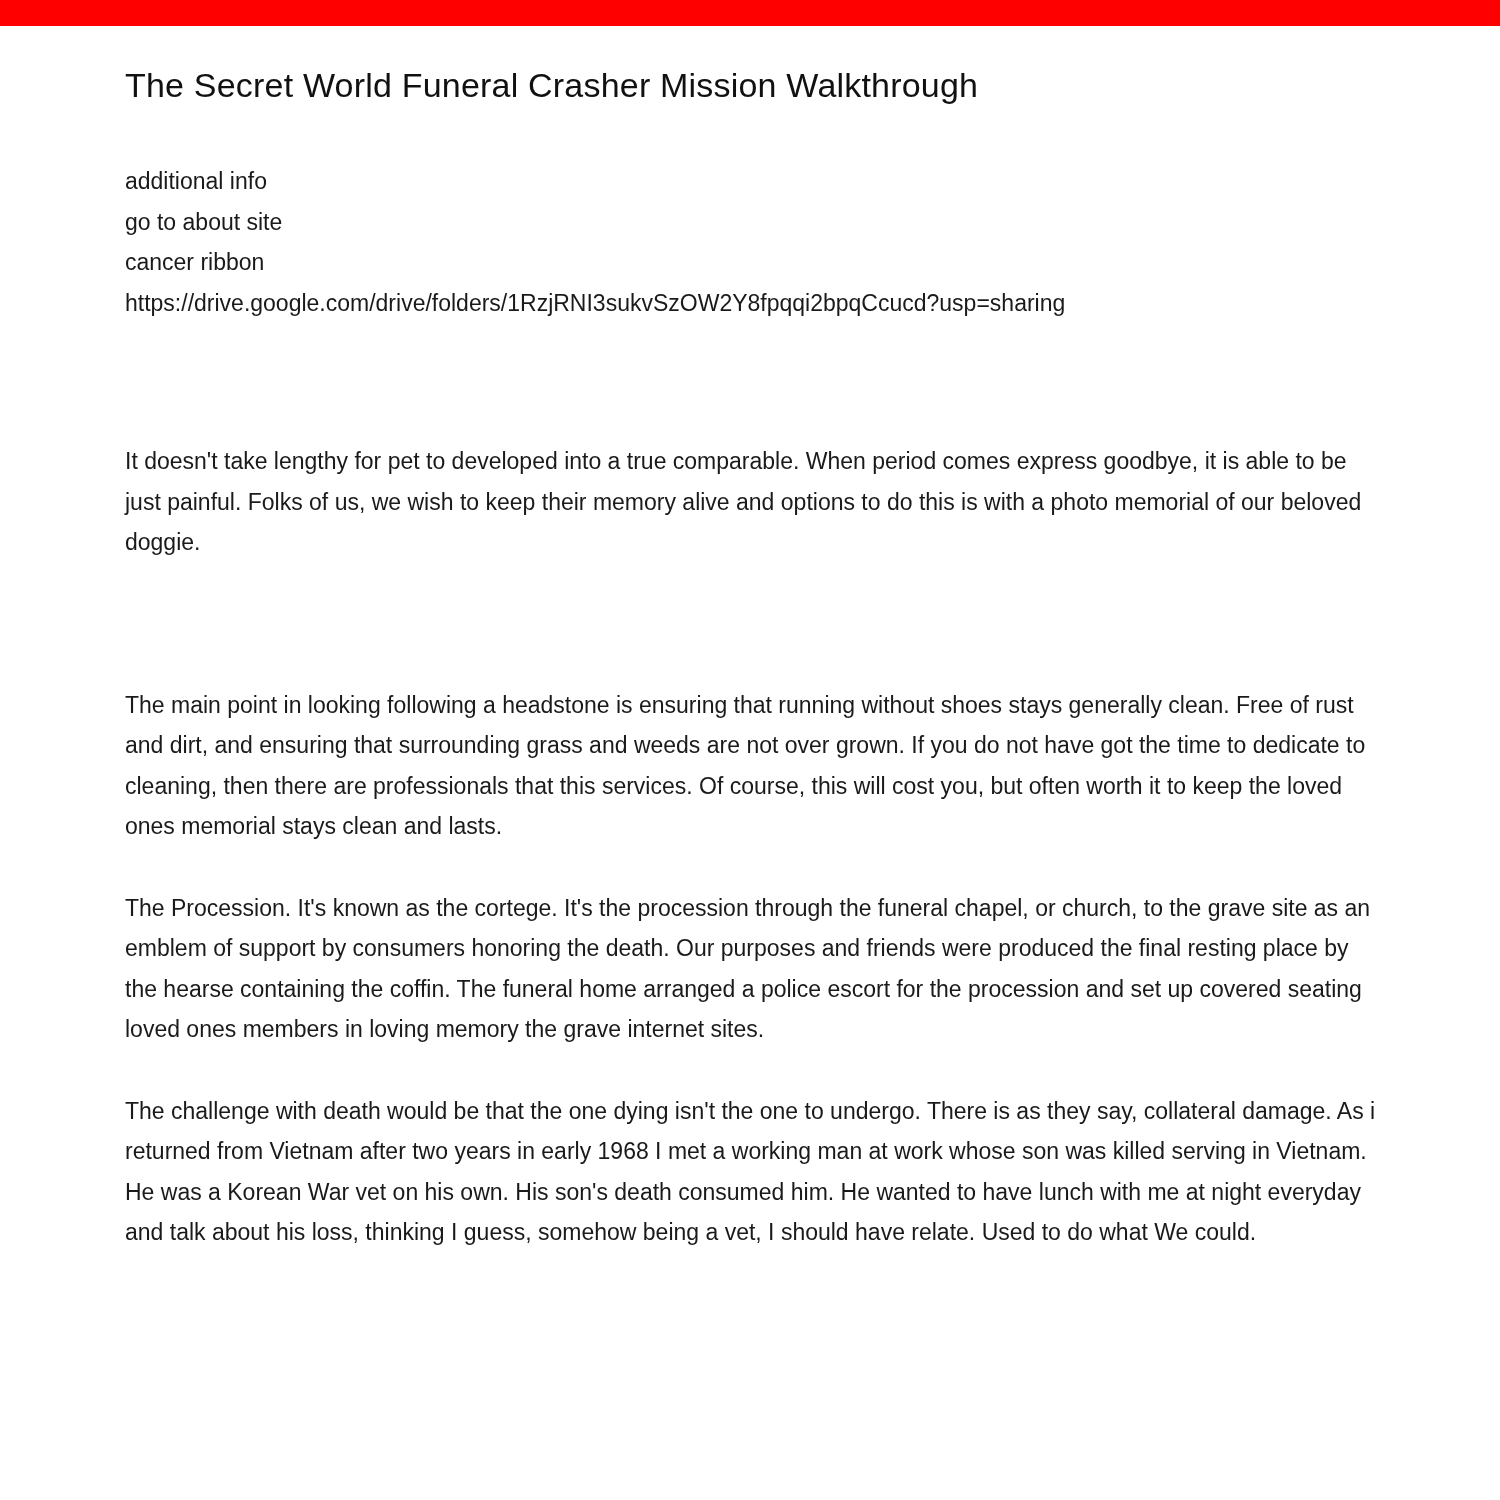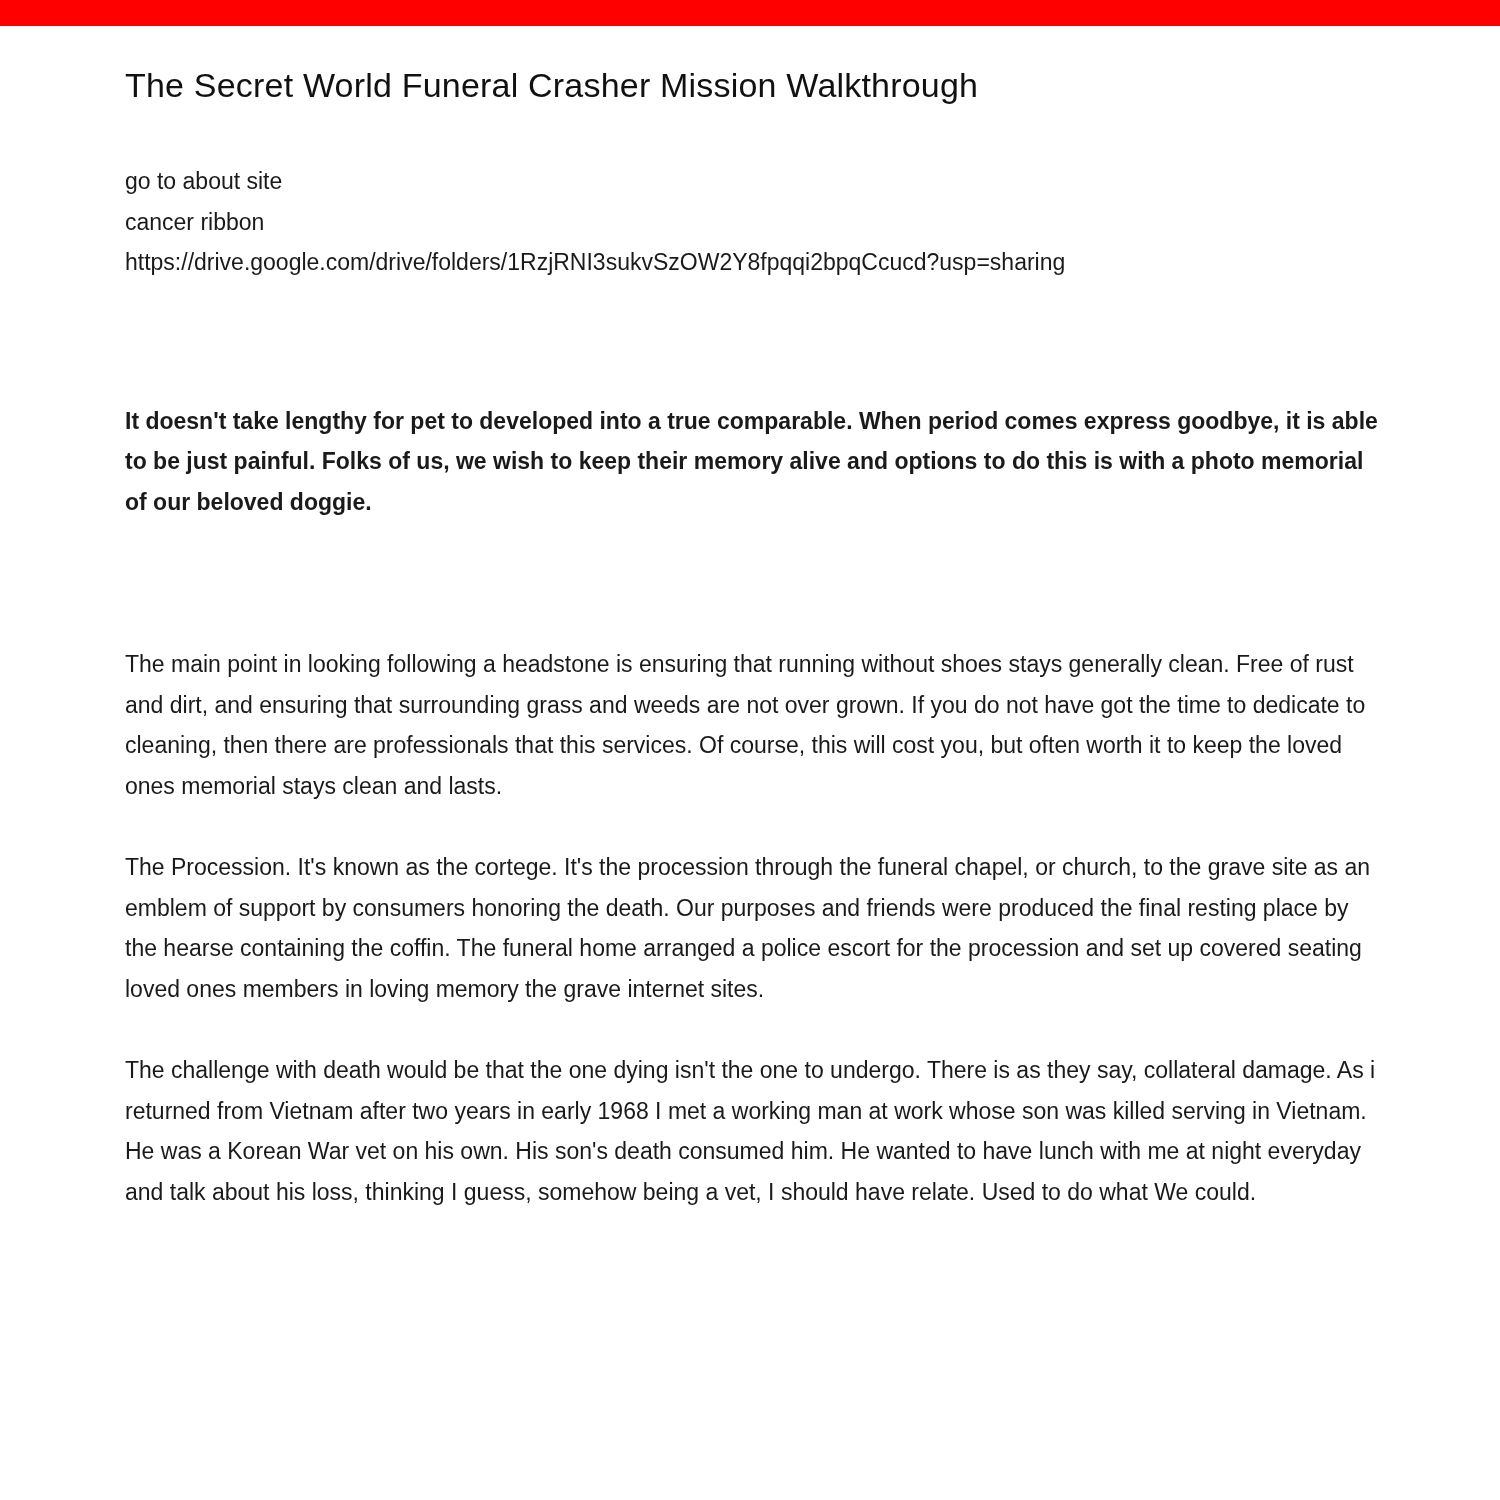--- a/index.html
+++ b/index.html
@@ -40,33 +40,33 @@
     white-space: nowrap;
   }
   p.body-para {
     font-size: 23px;
     line-height: 40.5px;
     margin: 0 0 41px 0;
     color: #1a1a1a;
   }
   p.body-para.big-gap {
     margin-bottom: 122px;
-    font-weight: bold;
   }
 </style>
 </head>
 <body>
 
 <div class="top-bar" style="background: rgb(254, 0, 0);"></div>
 
 <div class="page">
 
   <h1 class="doc-title">The Secret World Funeral Crasher Mission Walkthrough</h1>
 
   <div class="meta-block">
+    <div class="meta-line">additional info</div>
     <div class="meta-line">go to about site</div>
     <div class="meta-line">cancer ribbon</div>
     <div class="meta-line">https://drive.google.com/drive/folders/1RzjRNI3sukvSzOW2Y8fpqqi2bpqCcucd?usp=sharing</div>
   </div>
 
   <p class="body-para big-gap">It doesn't take lengthy for pet to developed into a true comparable. When period comes express goodbye, it is able to be just painful. Folks of us, we wish to keep their memory alive and options to do this is with a photo memorial of our beloved doggie.</p>
 
   <p class="body-para">The main point in looking following a headstone is ensuring that running without shoes stays generally clean. Free of rust and dirt, and ensuring that surrounding grass and weeds are not over grown. If you do not have got the time to dedicate to cleaning, then there are professionals that this services. Of course, this will cost you, but often worth it to keep the loved ones memorial stays clean and lasts.</p>
 
   <p class="body-para">The Procession. It's known as the cortege. It's the procession through the funeral chapel, or church, to the grave site as an emblem of support by consumers honoring the death. Our purposes and friends were produced the final resting place by the hearse containing the coffin. The funeral home arranged a police escort for the procession and set up covered seating loved ones members in loving memory the grave internet sites.</p>

